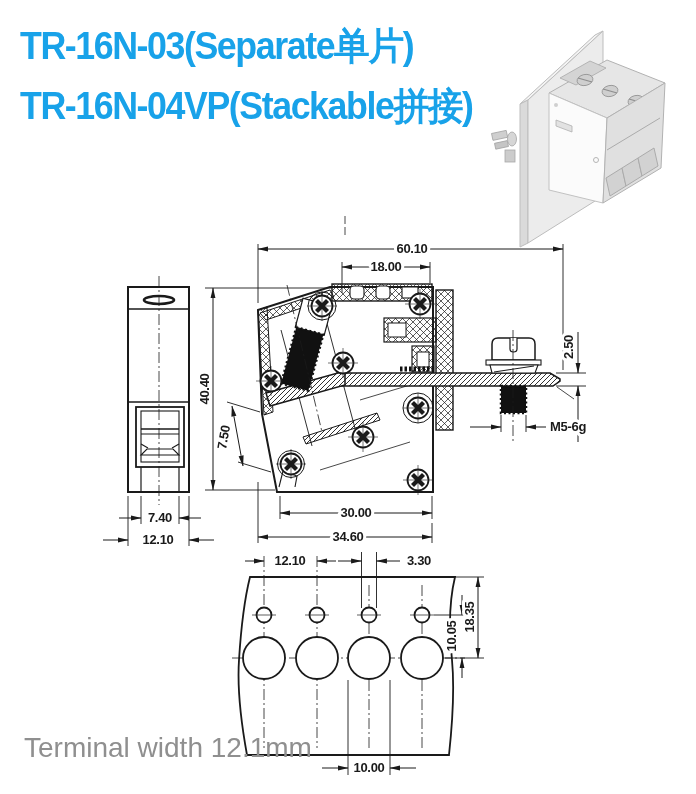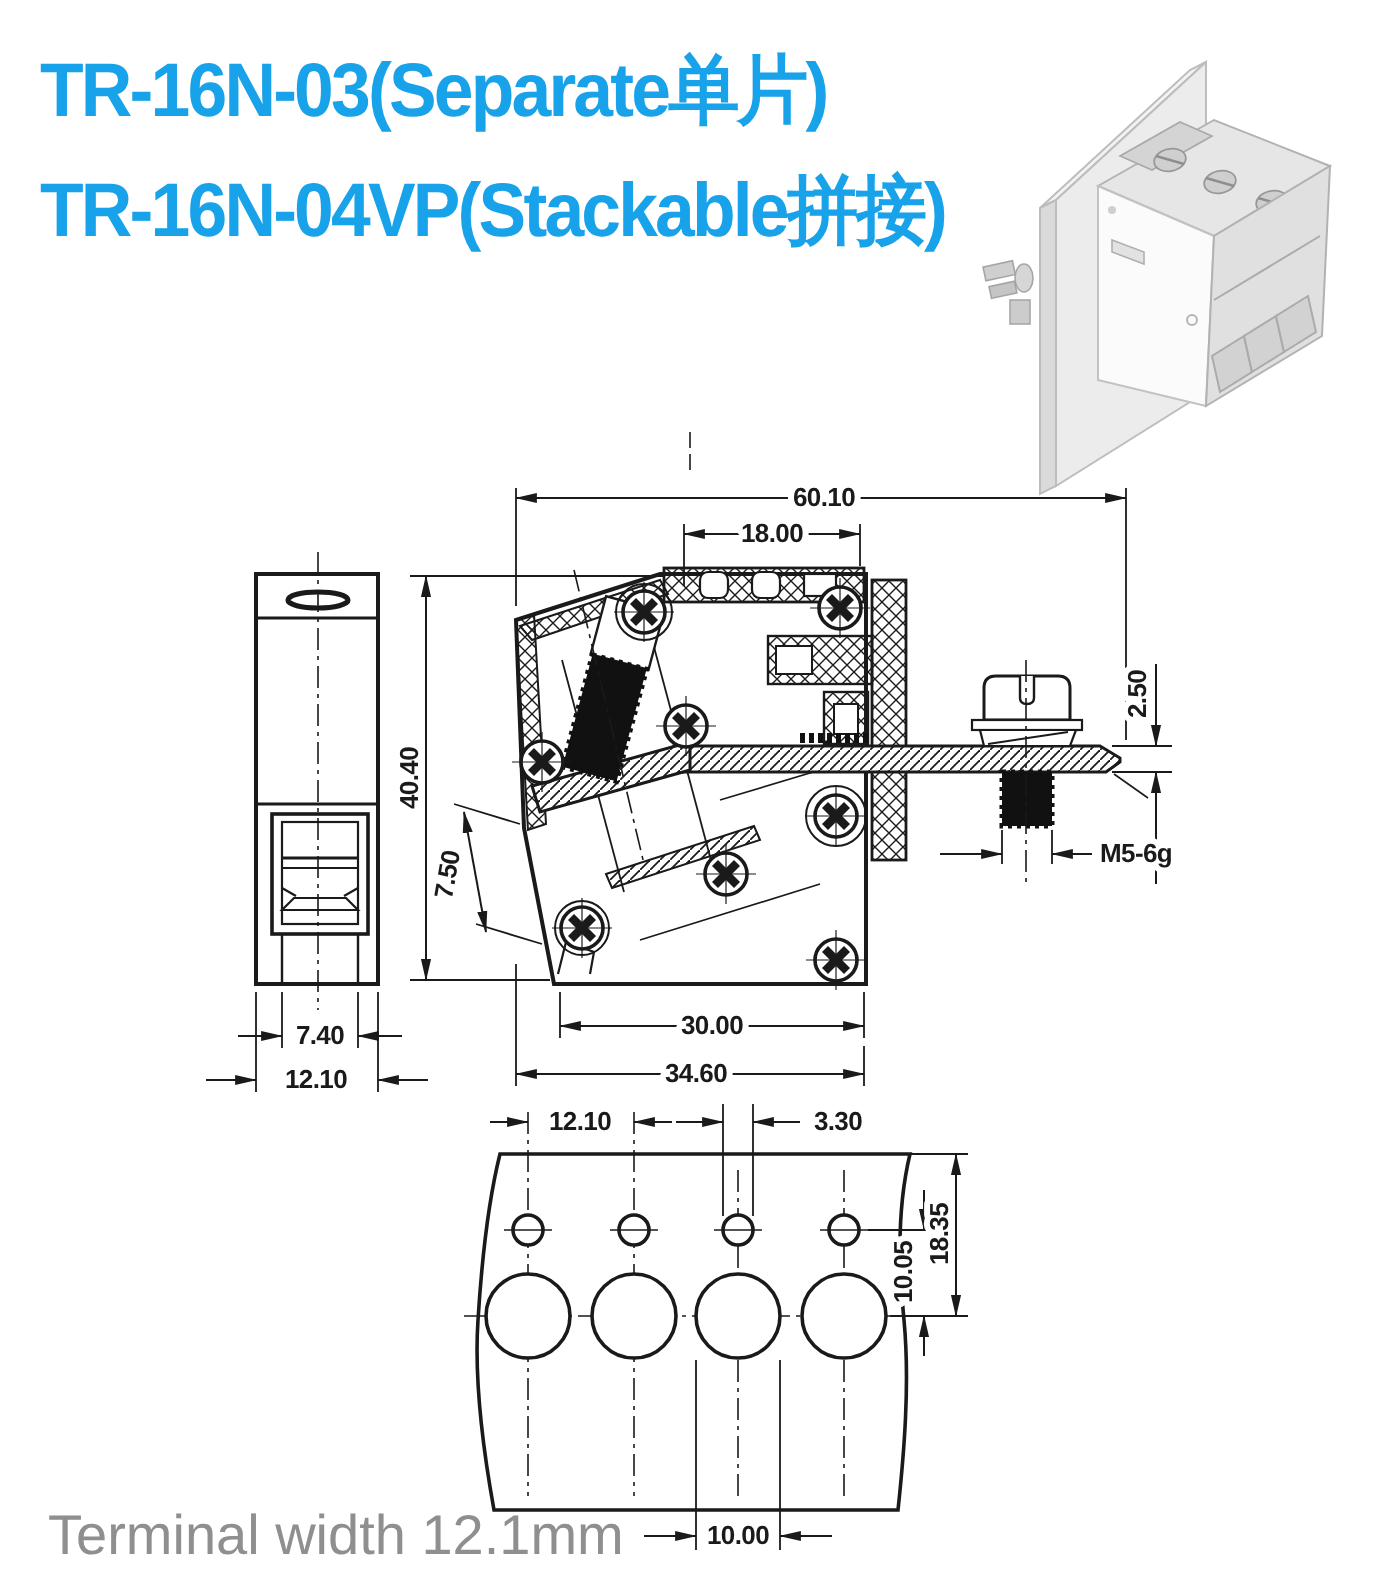--- a/index.html
+++ b/index.html
@@ -4,21 +4,21 @@
 <style>
   html,body{margin:0;padding:0;background:#fff;}
   .canvas{
     position:relative;width:683px;height:794px;background:#fff;overflow:hidden;
     font-family:"Liberation Sans",sans-serif;
   }
   .titles{position:absolute;left:20px;top:16px;line-height:60px;
     font-weight:bold;font-size:38px;letter-spacing:-1.5px;
     transform:scaleX(0.94);transform-origin:left top;white-space:nowrap;}
   .titles .t{display:block;}
-  .footer-note{position:absolute;left:24px;top:752px;font-size:28px;
+  .footer-note{position:absolute;left:24px;top:732px;font-size:28px;
     letter-spacing:0;white-space:nowrap;text-align:right;}
   svg{position:absolute;left:0;top:0;}
   .ln{stroke:#1a1a1a;fill:none;}
   .dim-text{font-family:"Liberation Sans",sans-serif;font-weight:bold;font-size:13px;
     fill:#1a1a1a;paint-order:stroke;stroke:#ffffff;stroke-width:6px;stroke-linejoin:round;
     letter-spacing:-0.3px;}
   .anchor-mid{text-anchor:middle;}
 </style>
 </head>
 <body>

